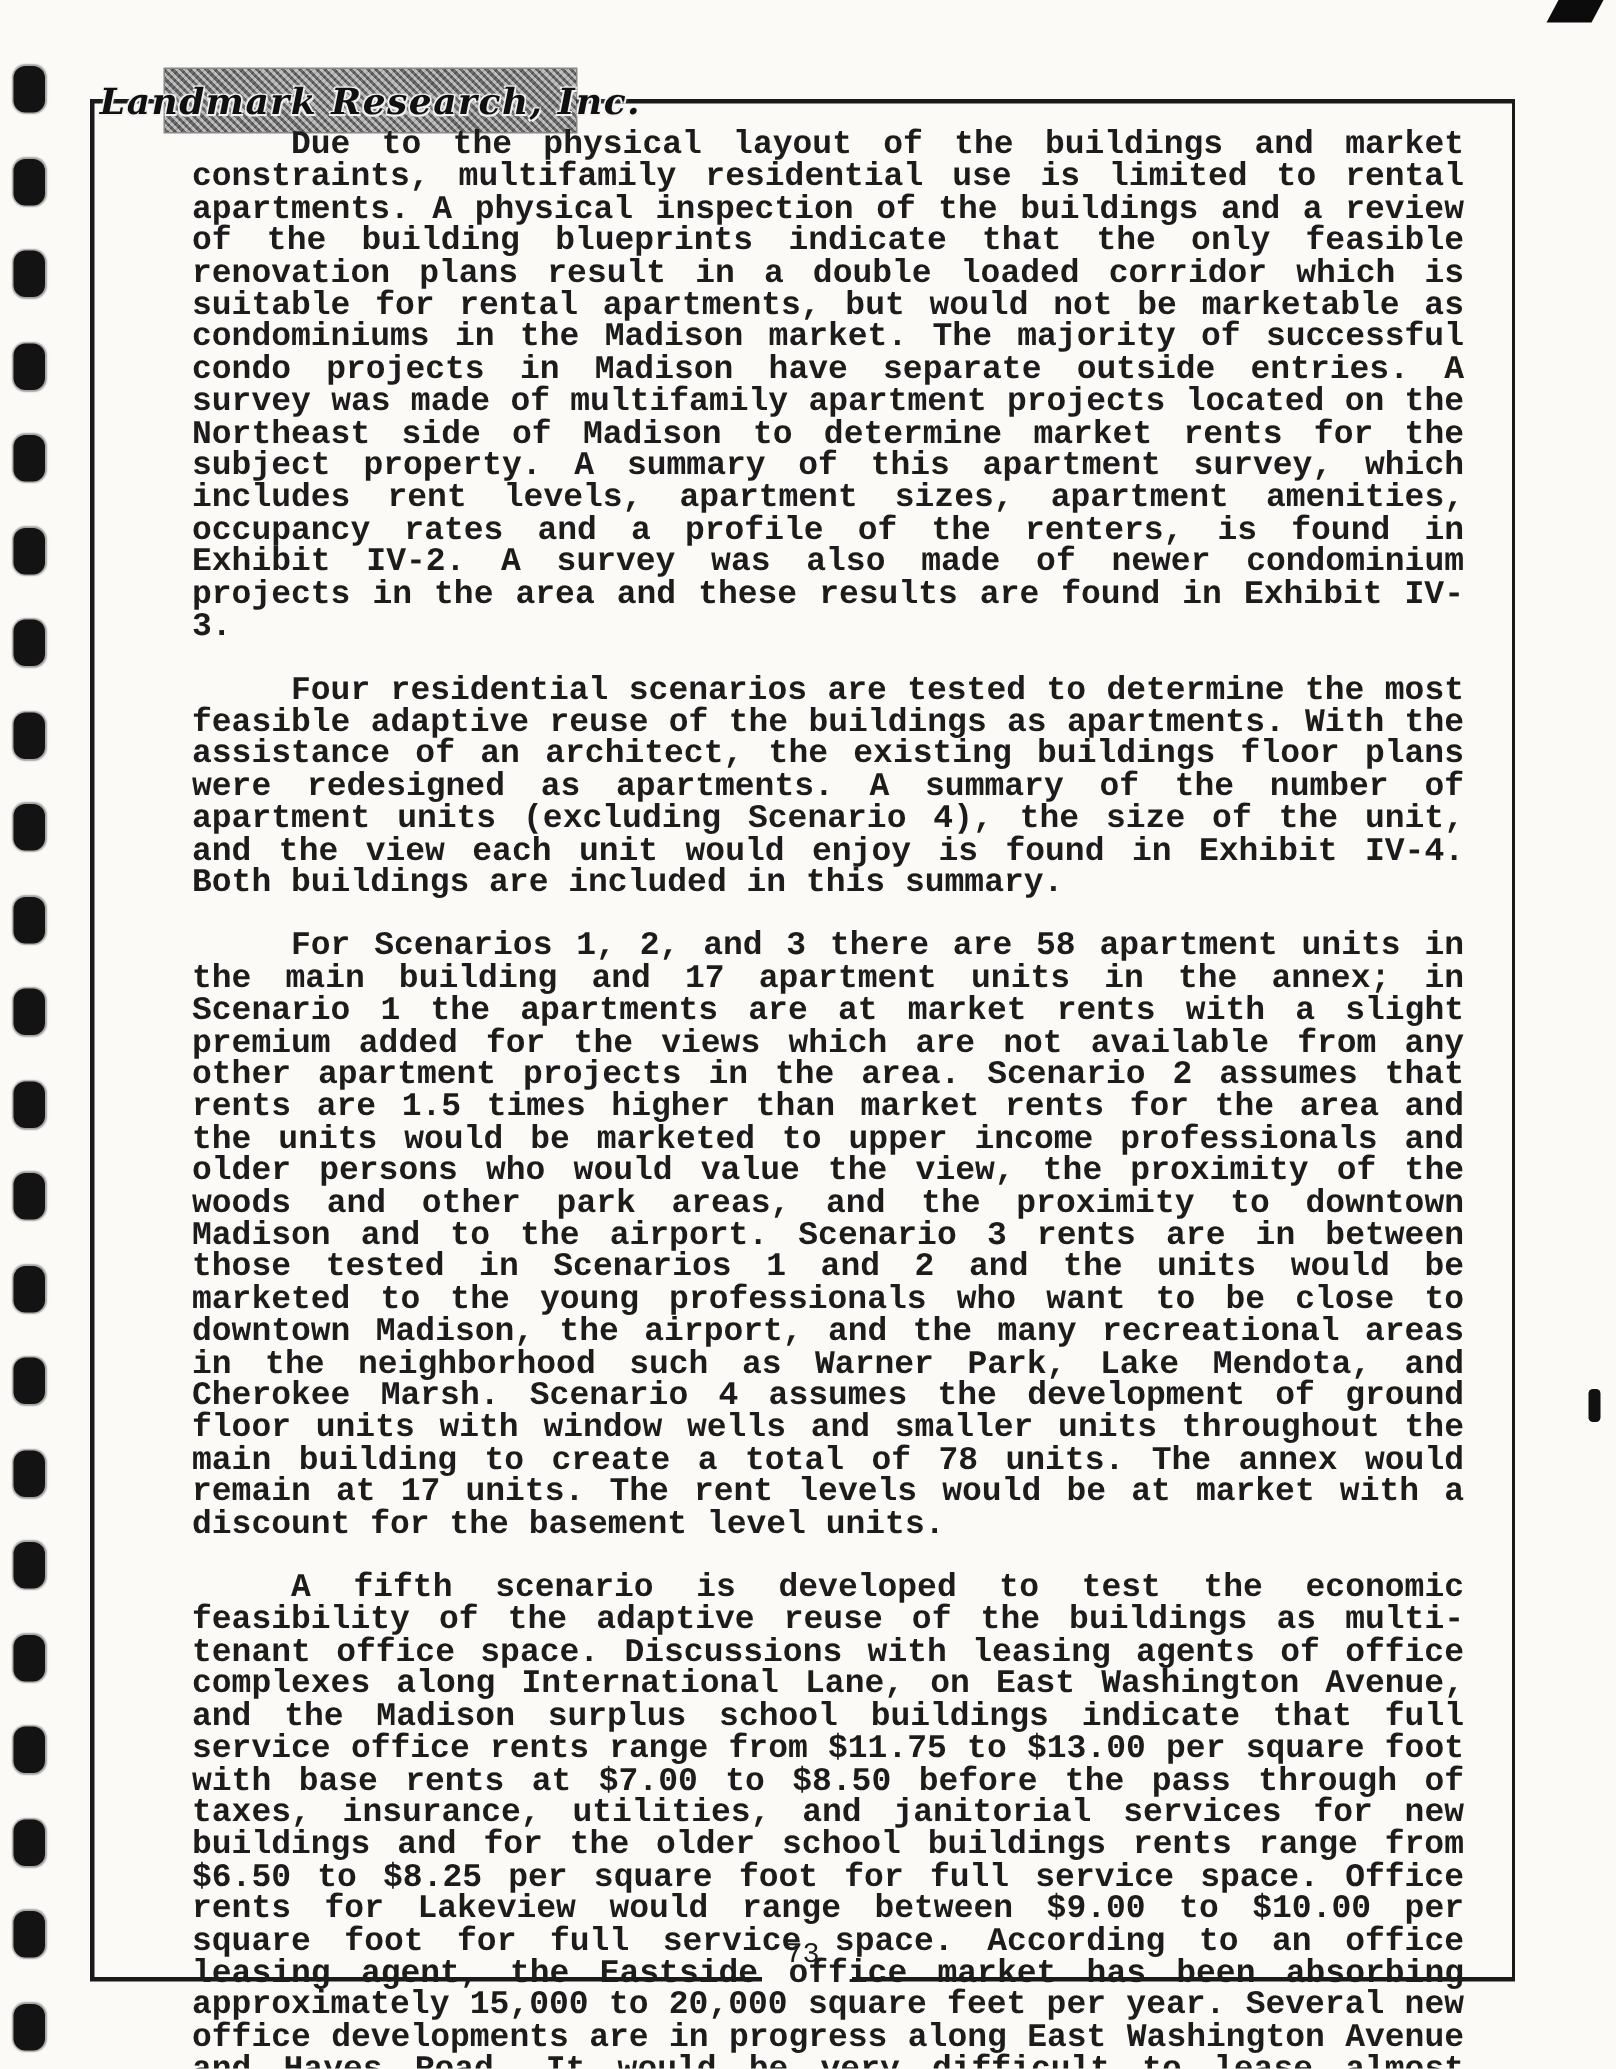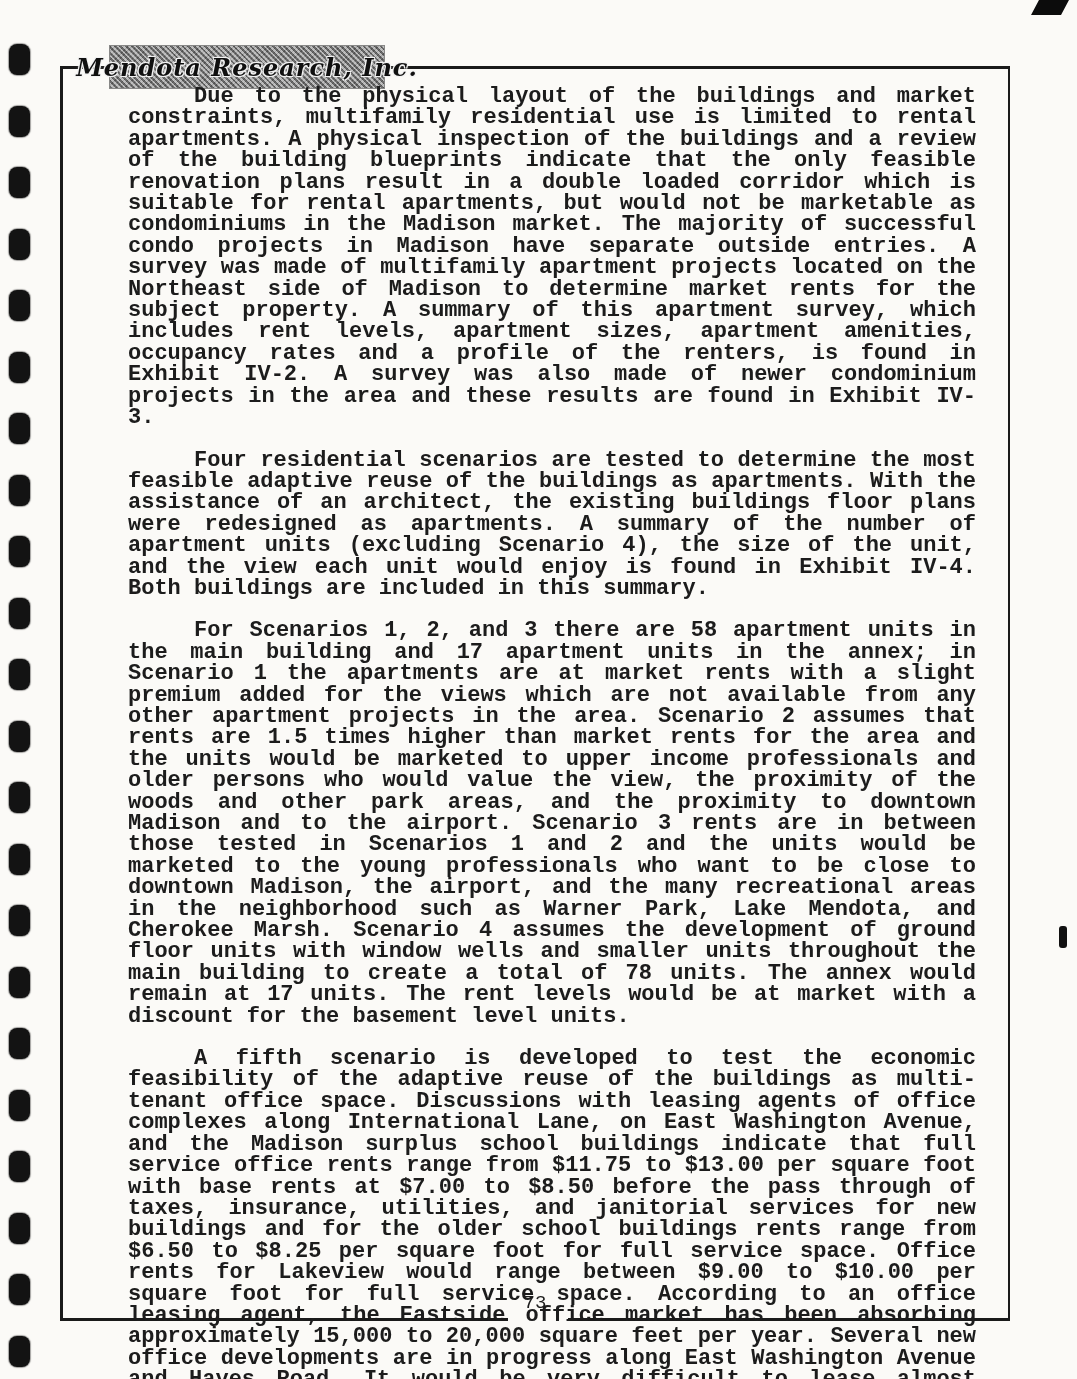--- a/index.html
+++ b/index.html
@@ -166,21 +166,21 @@
 
 <div class="artifact-top-right"></div>
 <div class="artifact-mid-right"></div>
 
 <div class="frame">
   <div class="frame-bottom-left"></div>
   <div class="frame-bottom-right"></div>
 </div>
 
 <div class="logo">
-  <span class="logo-text">Mendota Research, Inc.</span>
+  <span class="logo-text">Landmark Research, Inc.</span>
 </div>
 
 <div class="content">
   <p class="para">Due to the physical layout of the buildings and market constraints, multifamily residential use is limited to rental apartments. A physical inspection of the buildings and a review of the building blueprints indicate that the only feasible renovation plans result in a double loaded corridor which is suitable for rental apartments, but would not be marketable as condominiums in the Madison market. The majority of successful condo projects in Madison have separate outside entries. A survey was made of multifamily apartment projects located on the Northeast side of Madison to determine market rents for the subject property. A summary of this apartment survey, which includes rent levels, apartment sizes, apartment amenities, occupancy rates and a profile of the renters, is found in Exhibit IV-2. A survey was also made of newer condominium projects in the area and these results are found in Exhibit IV-3.</p>
   <p class="para">Four residential scenarios are tested to determine the most feasible adaptive reuse of the buildings as apartments. With the assistance of an architect, the existing buildings floor plans were redesigned as apartments. A summary of the number of apartment units (excluding Scenario 4), the size of the unit, and the view each unit would enjoy is found in Exhibit IV-4. Both buildings are included in this summary.</p>
   <p class="para">For Scenarios 1, 2, and 3 there are 58 apartment units in the main building and 17 apartment units in the annex; in Scenario 1 the apartments are at market rents with a slight premium added for the views which are not available from any other apartment projects in the area. Scenario 2 assumes that rents are 1.5 times higher than market rents for the area and the units would be marketed to upper income professionals and older persons who would value the view, the proximity of the woods and other park areas, and the proximity to downtown Madison and to the airport. Scenario 3 rents are in between those tested in Scenarios 1 and 2 and the units would be marketed to the young professionals who want to be close to downtown Madison, the airport, and the many recreational areas in the neighborhood such as Warner Park, Lake Mendota, and Cherokee Marsh. Scenario 4 assumes the development of ground floor units with window wells and smaller units throughout the main building to create a total of 78 units. The annex would remain at 17 units. The rent levels would be at market with a discount for the basement level units.</p>
   <p class="para">A fifth scenario is developed to test the economic feasibility of the adaptive reuse of the buildings as multi-tenant office space. Discussions with leasing agents of office complexes along International Lane, on East Washington Avenue, and the Madison surplus school buildings indicate that full service office rents range from $11.75 to $13.00 per square foot with base rents at $7.00 to $8.50 before the pass through of taxes, insurance, utilities, and janitorial services for new buildings and for the older school buildings rents range from $6.50 to $8.25 per square foot for full service space. Office rents for Lakeview would range between $9.00 to $10.00 per square foot for full service space. According to an office leasing agent, the Eastside office market has been absorbing approximately 15,000 to 20,000 square feet per year. Several new office developments are in progress along East Washington Avenue and Hayes Road. It would be very difficult to lease almost 60,000 square feet of net leasable office space on the Northeast side of Madison within a reasonable time.</p>
 </div>
 
 <div class="page-number">73</div>

